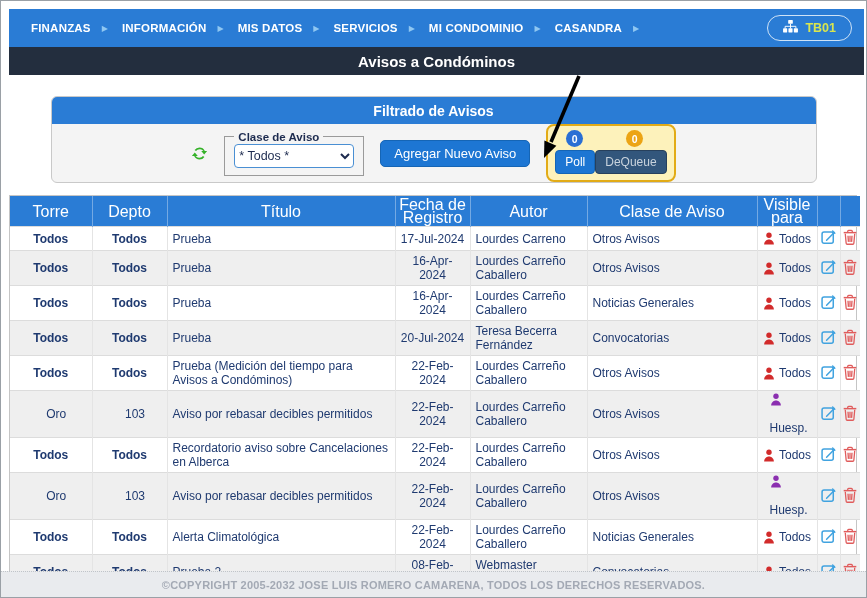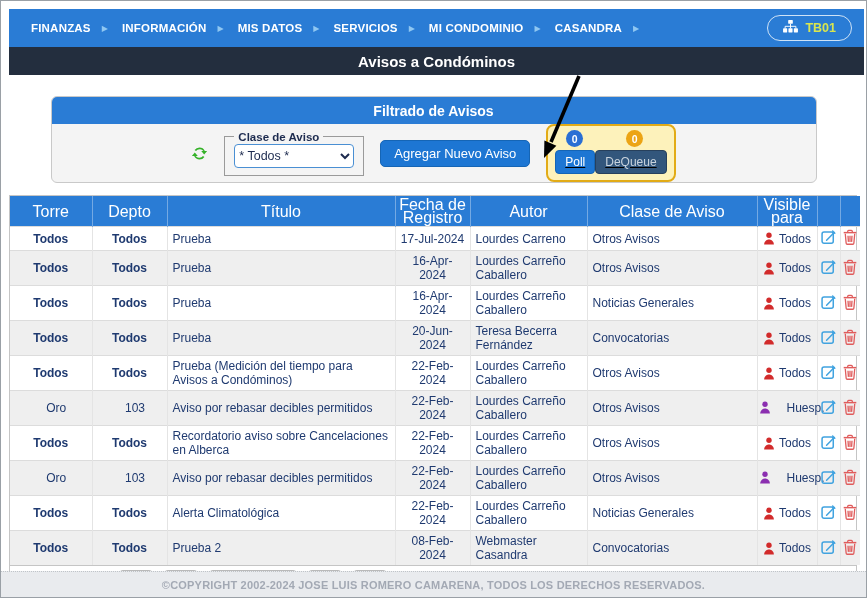--- a/index.html
+++ b/index.html
@@ -76,21 +76,21 @@
     padding:4px 7px 6px; display:flex; flex-direction:column; gap:3px;
   }
   .queue-badges { display:flex; }
   .badge {
     width:17px; height:17px; border-radius:50%;
     color:#fff; font-size:10.5px; font-weight:bold;
     display:flex; align-items:center; justify-content:center;
   }
   .badge-poll { background:#2a6fd4; margin-left:11px; }
   .badge-dequeue { background:#eca414; margin-left:43px; }
-  .queue-buttons { display:flex; gap:0;text-decoration:underline; }
+  .queue-buttons { display:flex; gap:0; }
   .btn-poll {
     background:#1d76d3; color:#fff; border:1px solid #1565b5; border-radius:4px;
     height:24px; padding:0 9px; font-size:12px; cursor:pointer;
     font-family:"Liberation Sans", sans-serif;
   }
   .btn-dequeue {
     background:#32567c; color:#c9d3dd; border:1px solid #27405c; border-radius:4px;
     height:24px; padding:0 9px; font-size:12px; cursor:pointer;
     font-family:"Liberation Sans", sans-serif;
   }
@@ -113,21 +113,21 @@
     vertical-align:middle;
   }
   table.grid td:first-child { border-left:none; }
   table.grid tbody tr:nth-child(even) { background:#efefef; }
   td.c-center { text-align:center; }
   td.c-flag { text-align:center; color:#08a80a; font-weight:bold; }
   td.c-flag.plain { color:#1f3a70; font-weight:normal;padding-left:16px; }
   .vis { display:flex; align-items:center; justify-content:center; gap:4px; }
   .vis-todos { color:#d22b2b; }
   .vis-todos .vis-label { color:#1f3a70; }
-  .vis-huesped { flex-direction:row; align-items:flex-start; gap:15px; color:#8b2fb0; padding-left:10px; }
+  .vis-huesped { flex-direction:column; align-items:flex-start; gap:15px; color:#8b2fb0; padding-left:10px; }
   .vis-huesped .vis-label { color:#1f3a70; }
   .icon-btn { cursor:pointer; display:inline-flex; }
 
   
   .pager {
     height:33px; background:#fff; border-top:1px solid #c5c5c5;
     display:flex; align-items:center; padding:0 12px; gap:9px; font-size:12.5px;
   }
   .pager .pg-label { color:#555; font-weight:bold; }
   .pager .pg-total { color:#c22020; font-weight:bold; margin-right:10px; }
@@ -386,21 +386,21 @@
           <line x1="10.3" y1="7.6" x2="9.8" y2="14.6"></line>
         </svg>
       </span>
     </td>
   </tr>
 
   <tr>
     <td class="c-flag">Todos</td>
     <td class="c-flag">Todos</td>
     <td>Prueba</td>
-    <td class="c-center">20-Jun-2024</td>
+    <td class="c-center">20-Jul-2024</td>
     <td>Teresa Becerra Fernández</td>
     <td>Convocatorias</td>
     <td style="padding:2px;">
       <div class="vis vis-todos">
         <span style="display:inline-flex;">
           <svg width="12" height="13" viewBox="0 0 16 17" fill="currentColor">
             <circle cx="8" cy="4.2" r="3.6"></circle>
             <path d="M1.5 16.5c0-3.7 2.9-6.6 6.5-6.6s6.5 2.9 6.5 6.6z"></path>
           </svg>
         </span>
@@ -701,19 +701,19 @@
     <span class="pg-btn">
       <svg width="16" height="12" viewBox="0 0 16 12" fill="#16349c">
           <path d="M6 0 L12 6 L6 12 z M0 0 L6 6 L0 12 z"></path>
           <rect x="13" y="0" width="2.2" height="12"></rect>
         </svg>
     </span>
   </div>
 </div>
 
 <div class="footer">
-  <span>©COPYRIGHT 2002-2024 JOSE LUIS ROMERO CAMARENA, TODOS LOS DERECHOS RESERVADOS.</span>
+  <span>©COPYRIGHT 2005-2032 JOSE LUIS ROMERO CAMARENA, TODOS LOS DERECHOS RESERVADOS.</span>
 </div>
 
 <svg class="annotation" viewBox="0 0 867 598">
   <line x1="578" y1="75" x2="550" y2="141" stroke="#000" stroke-width="3.6"></line>
   <polygon points="543,157 543.4,139.5 555.4,144.8" fill="#000"></polygon>
 </svg>
 
 </body></html>

